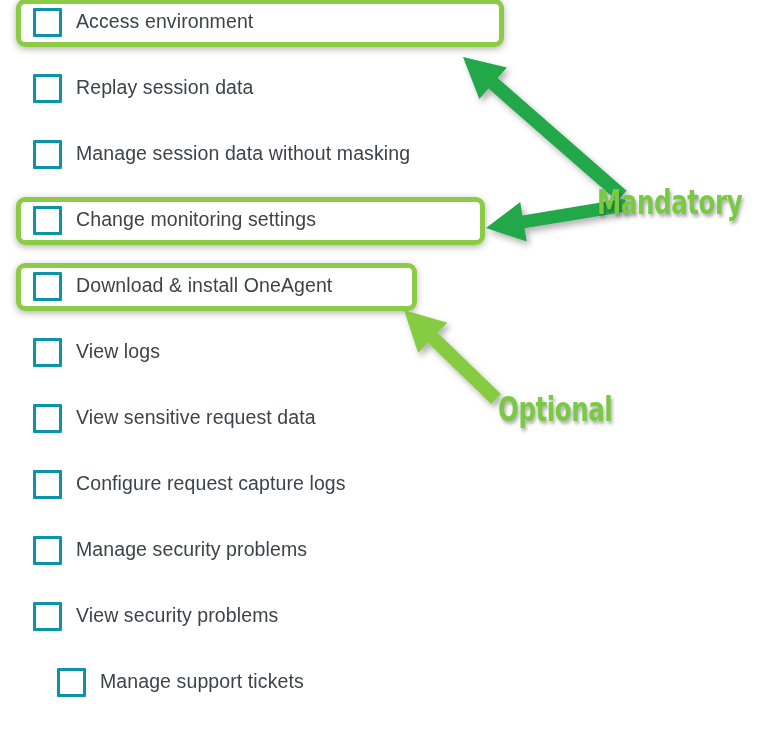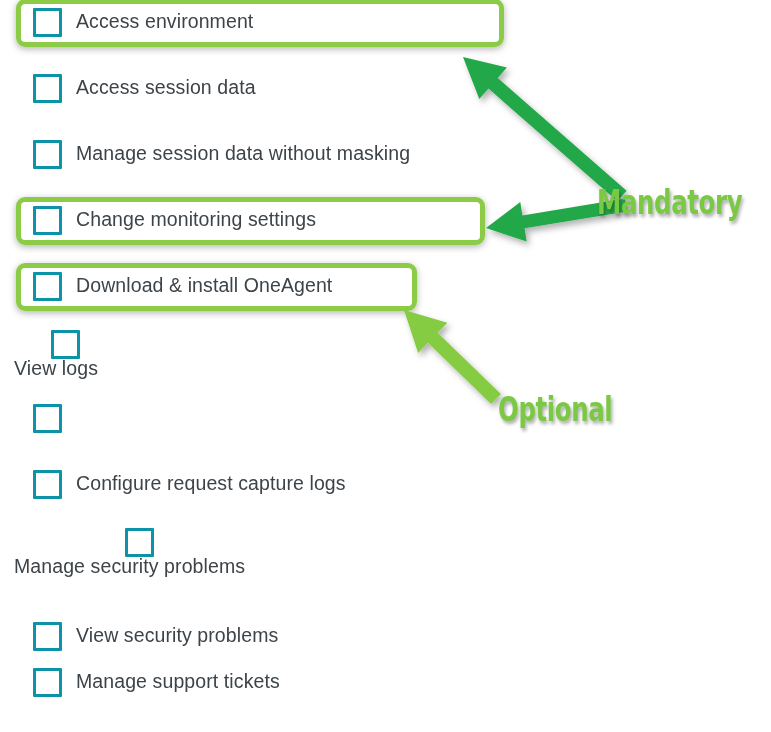--- a/index.html
+++ b/index.html
@@ -99,54 +99,55 @@
 
 <div id="stage">
 
   <div id="rows">
       <div class="row" style="top: 0px;">
         <span class="cbx" role="checkbox" aria-checked="false"></span>
         <span class="row-label">Access environment</span>
       </div>
       <div class="row" style="top: 66px;">
         <span class="cbx" role="checkbox" aria-checked="false"></span>
-        <span class="row-label">Access session data</span>
+        <span class="row-label">Replay session data</span>
       </div>
       <div class="row" style="top: 132px;">
         <span class="cbx" role="checkbox" aria-checked="false"></span>
         <span class="row-label">Manage session data without masking</span>
       </div>
       <div class="row" style="top: 198px;">
         <span class="cbx" role="checkbox" aria-checked="false"></span>
         <span class="row-label">Change monitoring settings</span>
       </div>
       <div class="row" style="top: 264px;">
         <span class="cbx" role="checkbox" aria-checked="false"></span>
         <span class="row-label">Download &amp; install OneAgent</span>
       </div>
-      <div class="row" style="top: 330px; flex-direction: column;">
+      <div class="row" style="top: 330px;">
         <span class="cbx" role="checkbox" aria-checked="false"></span>
         <span class="row-label">View logs</span>
       </div>
       <div class="row" style="top: 396px;">
         <span class="cbx" role="checkbox" aria-checked="false"></span>
+        <span class="row-label">View sensitive request data</span>
       </div>
       <div class="row" style="top: 462px;">
         <span class="cbx" role="checkbox" aria-checked="false"></span>
         <span class="row-label">Configure request capture logs</span>
       </div>
-      <div class="row" style="top: 528px; flex-direction: column;">
+      <div class="row" style="top: 528px;">
         <span class="cbx" role="checkbox" aria-checked="false"></span>
         <span class="row-label">Manage security problems</span>
       </div>
-      <div class="row" style="top: 614px;">
+      <div class="row" style="top: 594px;">
         <span class="cbx" role="checkbox" aria-checked="false"></span>
         <span class="row-label">View security problems</span>
       </div>
-      <div class="row" style="top: 660px;">
+      <div class="row" style="top: 660px; padding-left: 24px;">
         <span class="cbx" role="checkbox" aria-checked="false"></span>
         <span class="row-label">Manage support tickets</span>
       </div>
     </div>
 
   <div id="frames">
       <div class="hl" style="left: 16px; top: -1px; width: 488px; height: 48px;"></div>
       <div class="hl" style="left: 16px; top: 197px; width: 469px; height: 48px;"></div>
       <div class="hl" style="left: 16px; top: 263px; width: 401px; height: 48px;"></div>
     </div>

